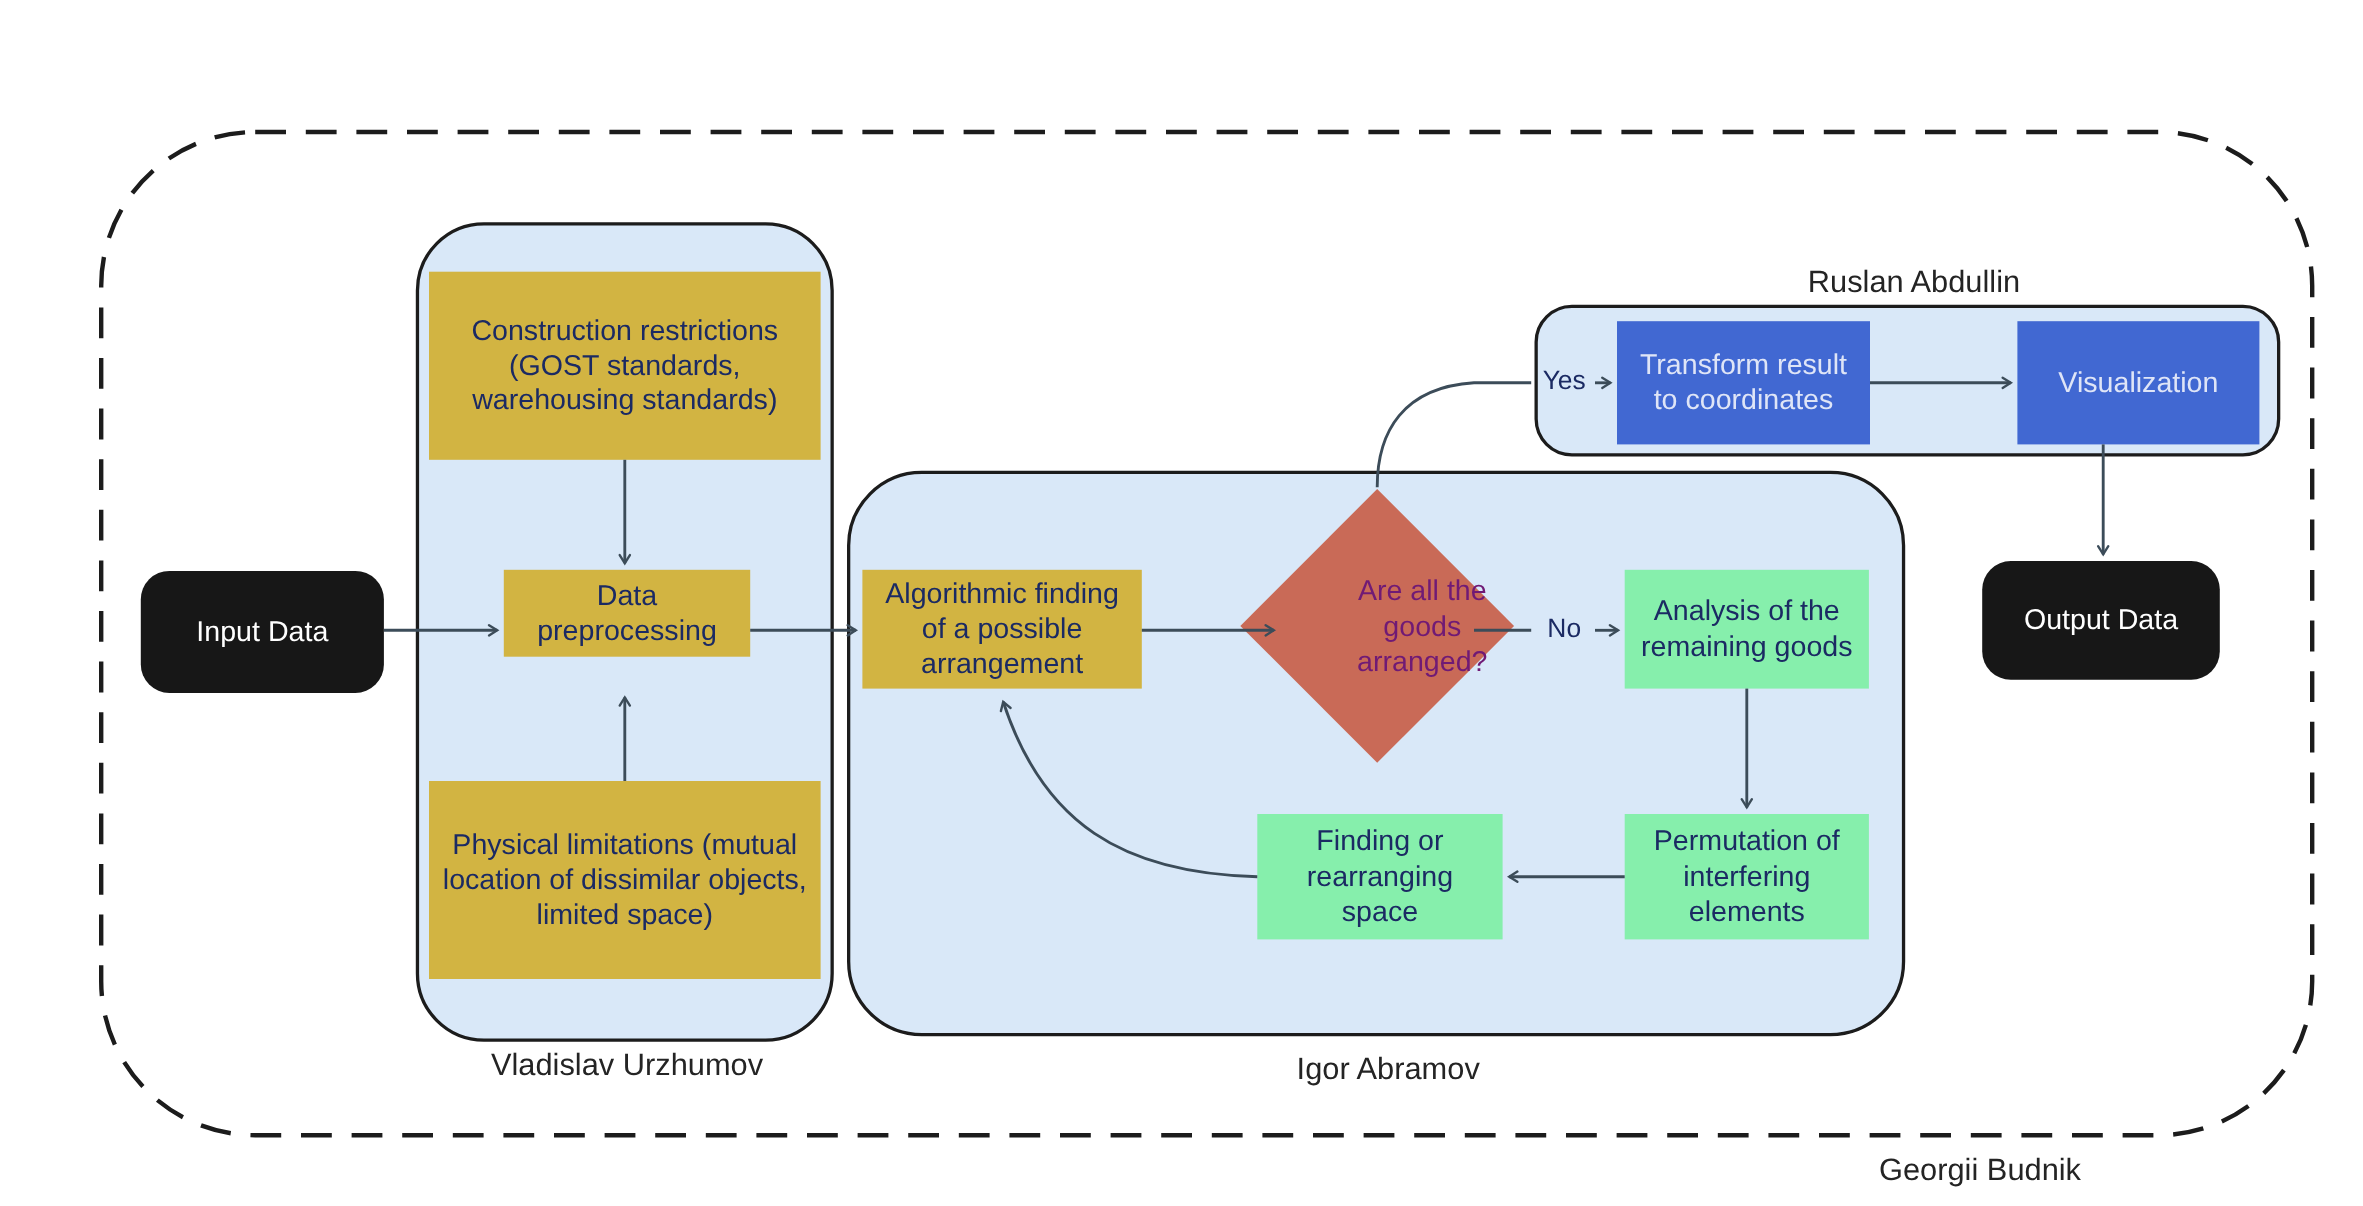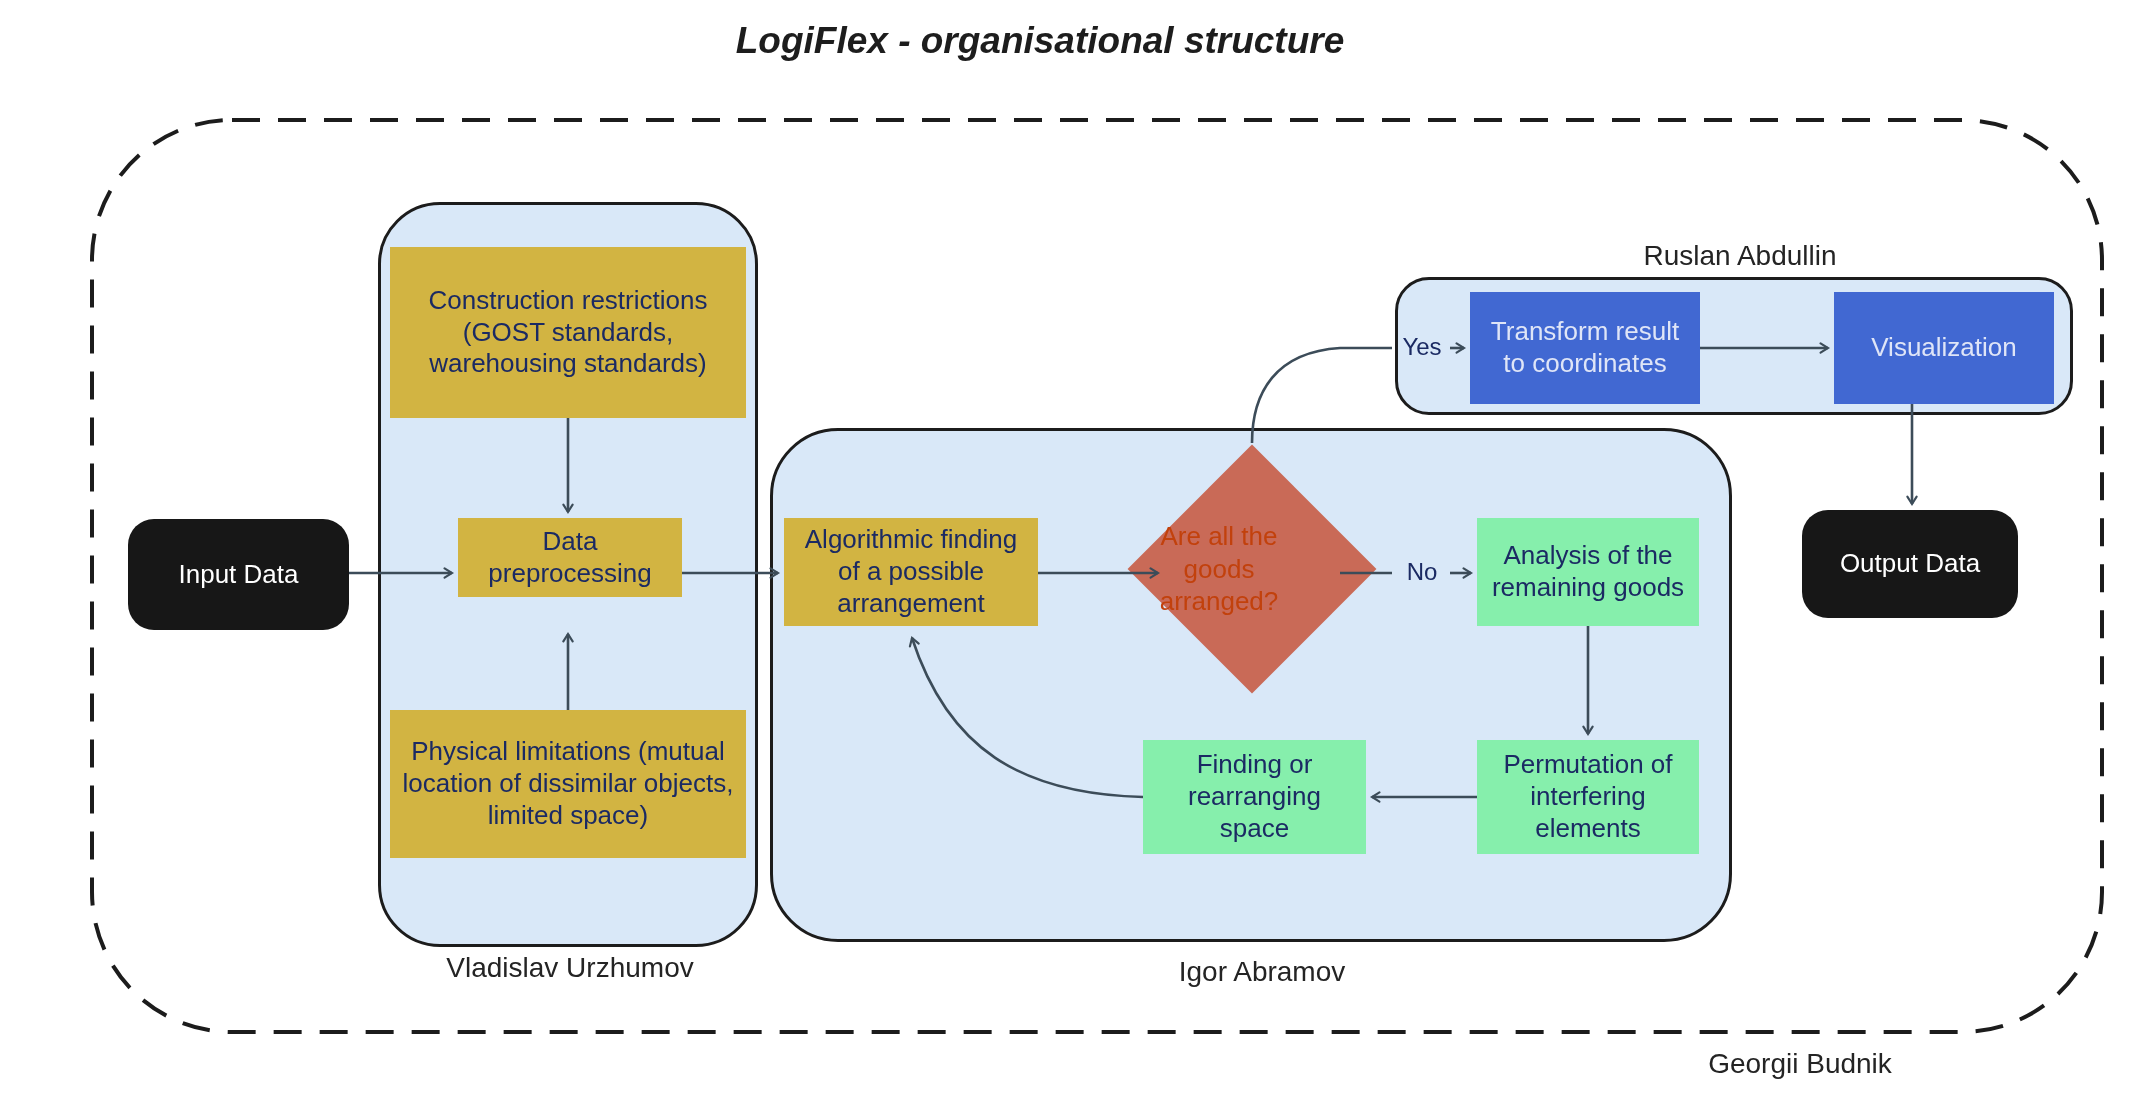--- a/index.html
+++ b/index.html
@@ -36,57 +36,56 @@
     font-size:26px;line-height:1.22;color:#1b2a63;
   }
   .node.yellow{background:#d2b442;}
   .node.pink{background:#86efac;}
   .node.blue{background:#4168d2;color:#dfe5f7;}
   .node.terminal{background:#171717;color:#ffffff;border-radius:26px;}
   .n-input{left:128px;top:519px;width:221px;height:111px;text-align:center;}
   .n-output{left:1802px;top:510px;width:216px;height:108px;}
   .n-construction{left:390px;top:247px;width:356px;height:171px;}
   .n-preprocessing{left:458px;top:518px;width:224px;height:79px;}
-  .n-physical{left:390px;top:710px;width:356px;height:148px;}
+  .n-physical{left:390px;top:710px;width:356px;height:180px;}
   .n-algorithmic{left:784px;top:518px;width:254px;height:108px;}
   .n-analysis{left:1477px;top:518px;width:222px;height:108px;}
   .n-permutation{left:1477px;top:740px;width:222px;height:114px;}
   .n-finding{left:1143px;top:740px;width:223px;height:114px;}
   .n-transform{left:1470px;top:292px;width:230px;height:112px;}
   .n-visualization{left:1834px;top:292px;width:220px;height:112px;}
   
   .diamond-shape{
     left:1164px;top:481px;width:176px;height:176px;background:#c96a57;
     transform:rotate(45deg);z-index:3;
   }
   .diamond-label{
-    left:1134px;top:481px;width:170px;height:176px;z-index:4;
+    left:1208px;top:481px;width:170px;height:176px;z-index:4;
     display:flex;align-items:center;justify-content:center;text-align:center;
-    white-space:pre-line;font-size:26px;line-height:1.25;color:#c2410c;
+    white-space:pre-line;font-size:26px;line-height:1.25;color:#701a75;
   }
   
   .edge-label{
     z-index:6;color:#1b2a63;font-size:24px;text-align:center;white-space:nowrap;
   }
   .lbl-yes{left:1396px;top:333px;width:52px;}
   .lbl-no{left:1396px;top:558px;width:52px;}
   
   #bg-layer{left:0;top:0;z-index:0;}
   #arrow-layer{left:0;top:0;z-index:5;pointer-events:none;}
 </style>
 </head>
 <body>
 
 <div id="canvas">
 
   <svg id="bg-layer" class="abs" width="2148" height="1096">
     <rect x="92" y="120" width="2010" height="912" rx="140" ry="140" fill="none" stroke="#1c1c1c" stroke-width="4" stroke-dasharray="28 18"></rect>
   </svg>
 
-  <div class="abs title">LogiFlex - organisational structure</div>
 
   <div class="abs container vlad"></div>
   <div class="abs container igor"></div>
   <div class="abs container ruslan"></div>
 
   <div class="abs owner vlad">Vladislav Urzhumov</div>
   <div class="abs owner igor">Igor Abramov</div>
   <div class="abs owner ruslan">Ruslan Abdullin</div>
   <div class="abs owner georgii">Georgii Budnik</div>
 

